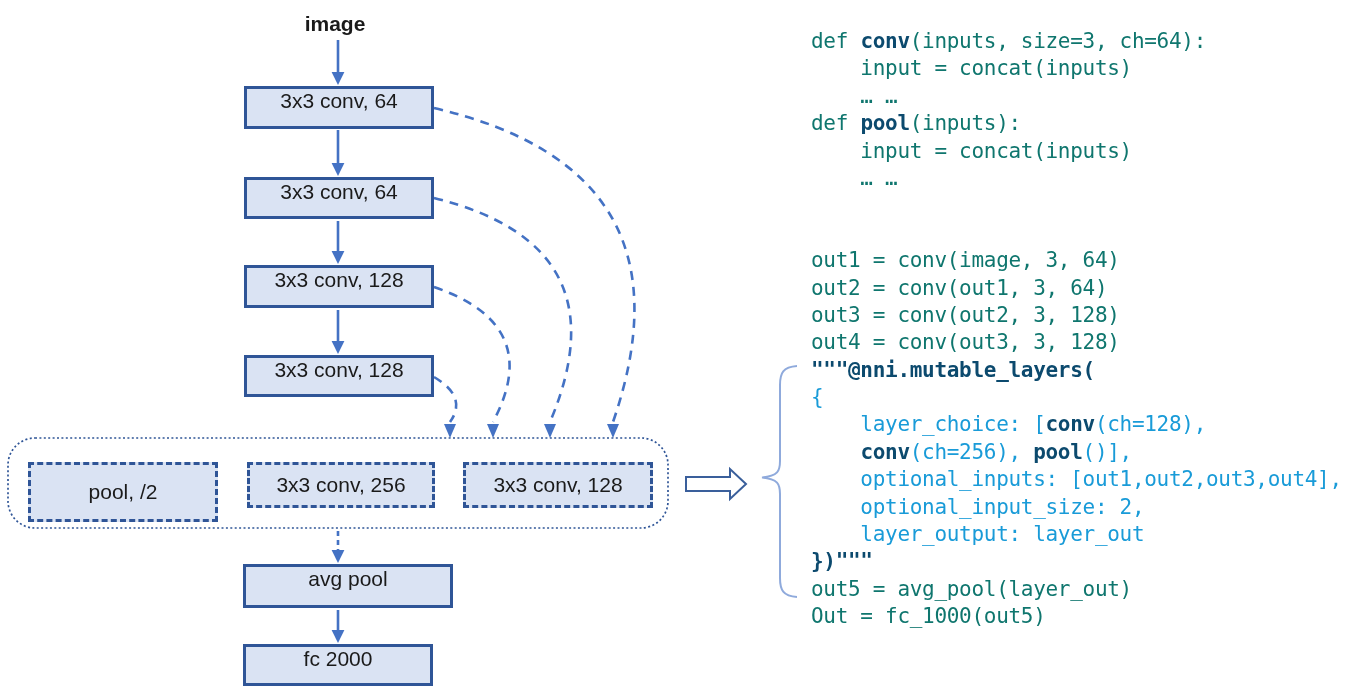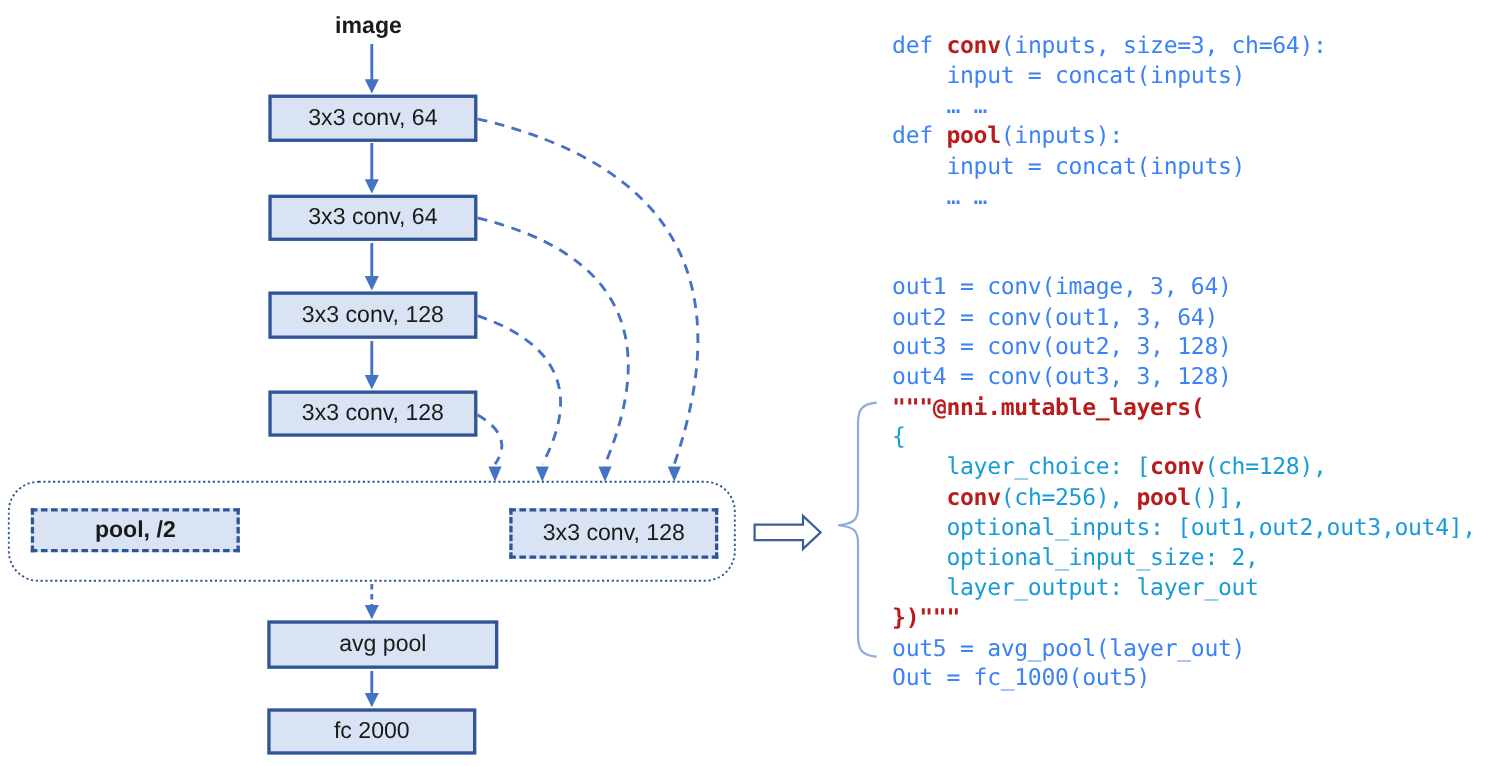--- a/index.html
+++ b/index.html
@@ -8,21 +8,21 @@
     width:1365px;height:696px;
     background:#ffffff;
     font-family:"Liberation Sans", sans-serif;
     overflow:hidden;
   }
   #arrow-layer{position:absolute;left:0;top:0;width:1365px;height:696px;}
   .solid-box{
     position:absolute;
     background:#dae3f3;
     border:3px solid #2f5597;
-    display:flex;align-items:center;justify-content:center;
+    display:flex;align-items:flex-start;justify-content:center;
     font-size:21px;color:#1a1a1a;
     box-sizing:border-box;
   }
   .dashed-box{
     position:absolute;
     background:#dae3f3;
     border:3px dashed #2f5597;
     display:flex;align-items:center;justify-content:center;
     font-size:21px;color:#1a1a1a;
     box-sizing:border-box;
@@ -34,23 +34,23 @@
   }
   #code-block{
     position:absolute;
     left:811px;top:28px;
     font-family:"DejaVu Sans Mono", monospace;
     font-size:21px;
     letter-spacing:-0.3px;
     white-space:pre;
   }
   .code-line{height:27.4px;line-height:27.4px;}
-  .seg-teal{color:#3b82f6;}
+  .seg-teal{color:#0f766e;}
   .seg-blue{color:#199bd8;}
-  .seg-blueb{color:#b91c1c;font-weight:bold;}
+  .seg-blueb{color:#0c4a6e;font-weight:bold;}
 </style>
 </head>
 <body>
 
 <div id="canvas">
 
   <svg id="arrow-layer" viewBox="0 0 1365 696" xmlns="http://www.w3.org/2000/svg">
 
     <g stroke="#4472c4" fill="#4472c4">
       <line x1="338" y1="40" x2="338" y2="73" stroke-width="2.6"></line>
@@ -106,22 +106,25 @@
   <div class="solid-box" style="left:244px;top:177px;width:190px;height:42px;">
     <span>3x3 conv, 64</span>
   </div>
   <div class="solid-box" style="left:244px;top:265px;width:190px;height:43px;">
     <span>3x3 conv, 128</span>
   </div>
   <div class="solid-box" style="left:244px;top:355px;width:190px;height:42px;">
     <span>3x3 conv, 128</span>
   </div>
 
-  <div class="dashed-box" style="left:28px;top:462px;width:190px;height:40px;font-weight:bold;">
+  <div class="dashed-box" style="left:28px;top:462px;width:190px;height:60px;">
     <span>pool, /2</span>
+  </div>
+  <div class="dashed-box" style="left:247px;top:462px;width:188px;height:46px;">
+    <span>3x3 conv, 256</span>
   </div>
   <div class="dashed-box" style="left:463px;top:462px;width:190px;height:46px;">
     <span>3x3 conv, 128</span>
   </div>
 
   <div class="solid-box" style="left:243px;top:564px;width:210px;height:44px;">
     <span>avg pool</span>
   </div>
   <div class="solid-box" style="left:243px;top:644px;width:190px;height:42px;">
     <span>fc 2000</span>

